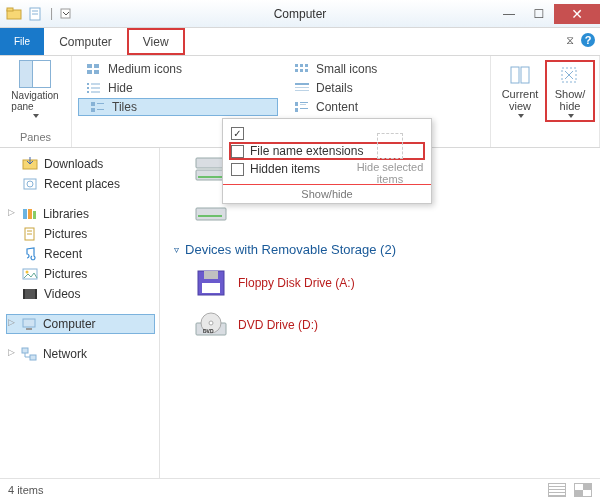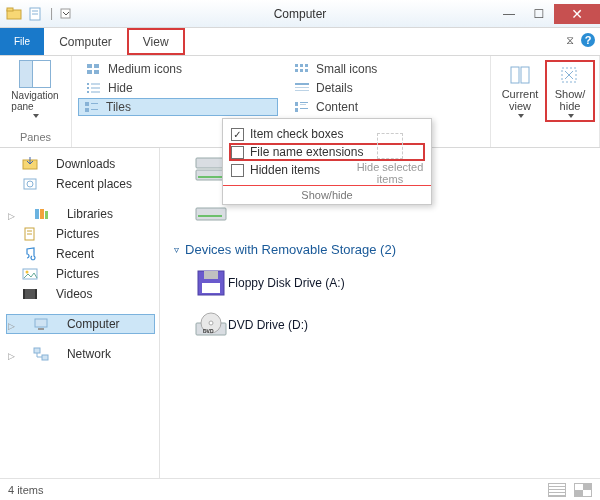--- a/index.html
+++ b/index.html
@@ -21,47 +21,47 @@
 
 .ribbon { height: 92px; background: #fff; border-bottom: 1px solid #d8d8d8; display: flex; position: relative; }
 .rgroup { border-right: 1px solid #e6e6e6; padding: 4px 6px; display: flex; flex-direction: column; justify-content: space-between; }
 .rgroup-label { text-align: center; color: #777; font-size: 11px; padding-top: 2px; }
 .navpane-btn { width: 58px; display: flex; flex-direction: column; align-items: center; gap: 2px; color: #444; }
 .navpane-icon { width: 32px; height: 28px; background: #fff; border: 1px solid #87b2d6; position: relative; }
 .navpane-icon::before { content:""; position:absolute; left:0; top:0; bottom:0; width:12px; background:#cfe3f3; border-right:1px solid #87b2d6; }
 
 .layout-grid { display: grid; grid-template-columns: auto auto; gap: 1px 8px; }
 .layout-item { display: flex; align-items: center; gap: 6px; padding: 2px 8px; color: #444; min-width: 110px; }
-.layout-item.sel { background: #cde6f7; border: 1px solid #7bb2dd; padding: 1px 5px; text-align: right; }
+.layout-item.sel { background: #cde6f7; border: 1px solid #7bb2dd; padding: 1px 11px; text-align: right; }
 .li-icon { width: 16px; height: 12px; }
 
 .rgroup.tools { padding: 4px 4px; }
 .tool-btn { display: flex; flex-direction: column; align-items: center; width: 50px; padding: 4px 2px; color: #444; text-align: center; gap: 2px; font-size: 11px; line-height: 1.1; }
 .tool-btn.outlined { border: 2px solid #d73a3a; padding: 2px 0; }
 .tool-row { display: flex; }
 .triangle-down { display:inline-block; border-left:3px solid transparent; border-right:3px solid transparent; border-top:4px solid #555; margin-left:2px; }
 
 .dropdown { position: absolute; left: 222px; top: 118px; width: 210px; background: #fff; border: 1px solid #c9c9c9; box-shadow: 2px 2px 6px rgba(0,0,0,.2); z-index: 5; }
 .dd-list { padding: 6px; }
 .dd-item { display: flex; align-items: center; gap: 6px; padding: 2px 2px; color: #333; }
 .dd-item.outlined { border: 2px solid #d73a3a; padding: 0 0; }
 .dd-cb { width: 13px; height: 13px; border: 1px solid #707070; display: inline-flex; align-items: center; justify-content: center; font-size: 10px; }
 .dd-right { position:absolute; right:6px; top:14px; text-align:center; color:#999; font-size:11px; width:70px; }
 .dd-right-icon { width:26px; height:26px; border:1px dashed #ccc; margin:0 auto 2px; position:relative; }
 .dd-footer { text-align:center; color:#777; font-size:11px; border-top:1px solid #ef4444; padding:3px 0; }
 
 .body { display: flex; height: 330px; }
 .tree { width: 160px; border-right: 1px solid #e2e2e2; padding: 6px 4px 6px 20px; overflow: hidden; }
-.tree-item { display: flex; align-items: flex-end; gap: 18px; padding: 3px 2px; color: #333; }
+.tree-item { display: flex; align-items: flex-start; gap: 6px; padding: 3px 2px; color: #333; }
 .tree-item.sel { background: #cde6f7; border:1px solid #7bb2dd; padding:2px 1px; }
 .tgap { height: 10px; }
 .ticon { width: 16px; height: 14px; display:inline-block; }
 
 .content { flex: 1; padding: 8px 10px; position: relative; }
-.drive-item { display: flex; align-items: center; padding: 4px 0 10px 24px; color: #0f172a; }
+.drive-item { display: flex; align-items: center; gap: 10px; padding: 4px 0 10px 24px; color: #b91c1c; }
 .drive-icon { width: 34px; height: 28px; }
 .section-hdr { display:flex; align-items:center; gap:6px; color:#1a5a99; padding: 6px 0 8px 4px; font-size: 13px; }
 
 .status { height: 22px; border-top: 1px solid #e2e2e2; display: flex; align-items: center; justify-content: space-between; padding: 0 8px; color: #555; font-size: 11px; }
 .view-icons { display:flex; gap:8px; }
 .view-mode { width:18px; height:14px; border:1px solid #bbb; }
 </style>
 </head>
 <body>
 
@@ -200,21 +200,20 @@
       </div>
     </div>
     <div class="rgroup-label">&nbsp;</div>
   </div>
 </div>
 
 <div class="dropdown">
   <div class="dd-list">
     <div class="dd-item">
       <span class="dd-cb">✓</span>
-      <span>Item check boxes</span>
     </div>
     <div class="dd-item outlined">
       <span class="dd-cb"></span>
       <span>File name extensions</span>
     </div>
     <div class="dd-item">
       <span class="dd-cb"></span>
       <span>Hidden items</span>
     </div>
   </div>

